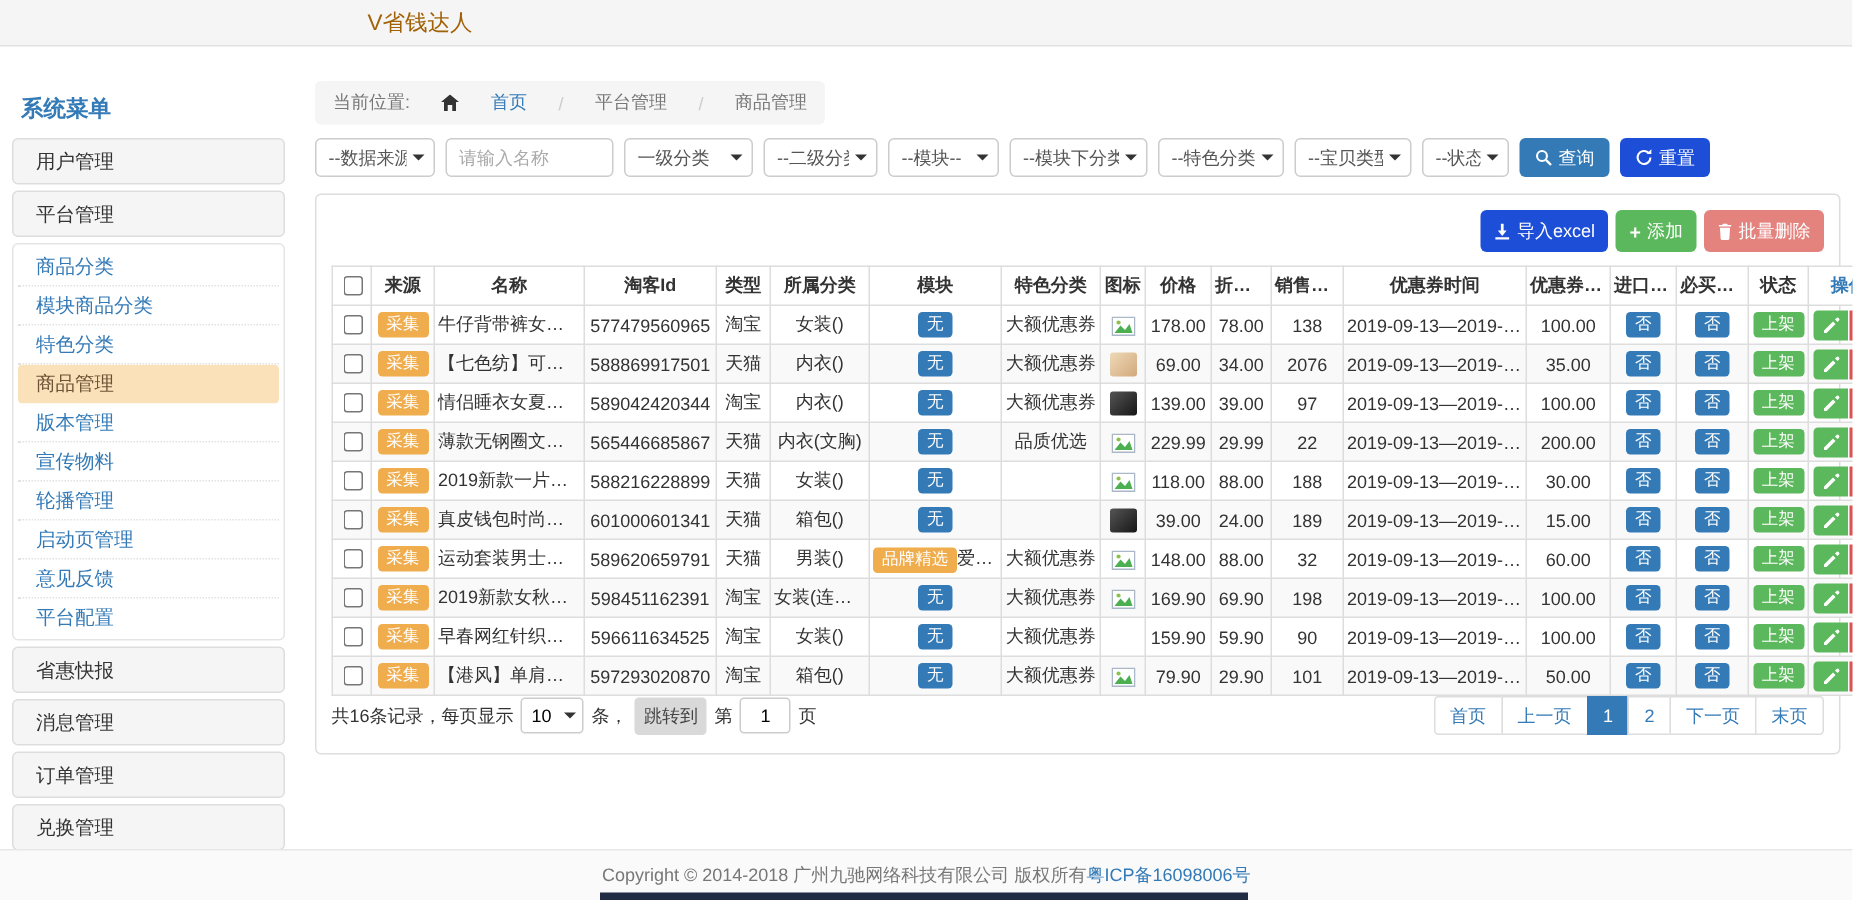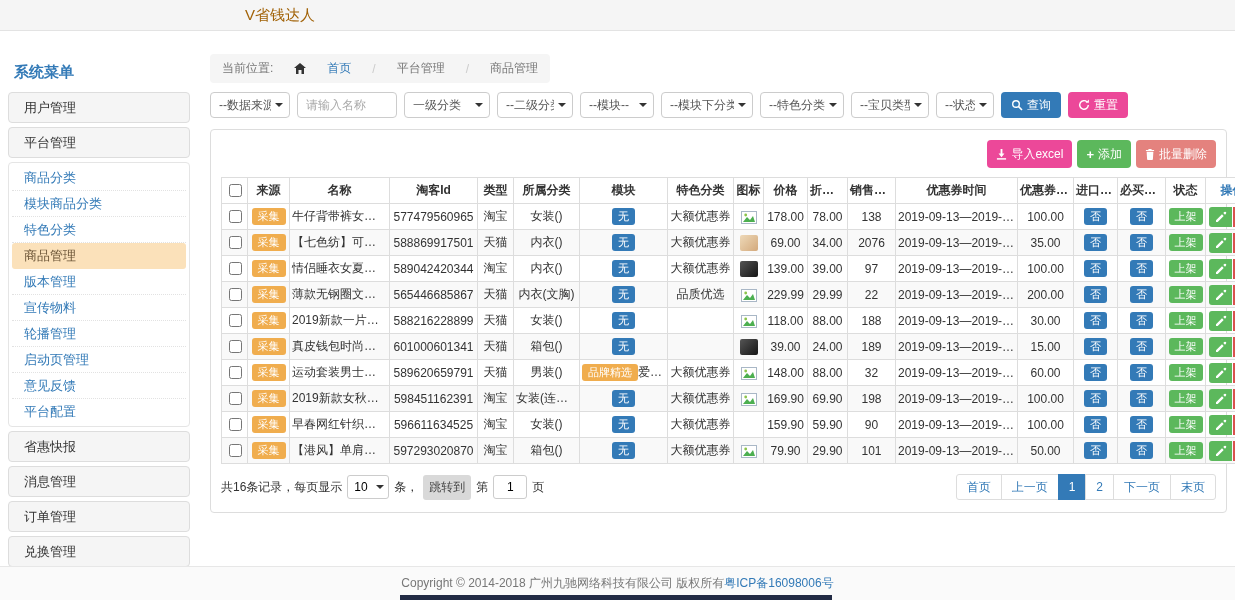--- a/index.html
+++ b/index.html
@@ -43,21 +43,21 @@
                    border-right:4px solid transparent;border-top:4px solid #333;pointer-events:none}
   select.ctrl{appearance:none;-webkit-appearance:none;border:1px solid #ccc;border-radius:4px;height:26px;
               padding:0 18px 0 8px;font-size:12px;color:#555;background:#fff;font-family:inherit}
   input.ctrl{border:1px solid #ccc;border-radius:4px;height:26px;padding:0 8px;font-size:12px;color:#555;font-family:inherit}
   input.ctrl::placeholder{color:#aaa}
 
   .btn{border:none;border-radius:4px;height:26px;padding:0 10px;font-size:12px;color:#fff;
        display:inline-flex;align-items:center;gap:4px;cursor:pointer;font-family:inherit;line-height:1}
   .btn .ic{display:inline-flex;align-items:center}
   .btn-primary{background:#337ab7}
-  .btn-info{background:#ec4899}
+  .btn-info{background:#1d4ed8}
   .btn-success{background:#5cb85c}
   .btn-danger-light{background:#e4827e}
   .btn-sm{height:24px;padding:14px 9px}
 
   
   .panel{border:1px solid #ddd;border-radius:4px;margin-top:11px;padding:10px 10px 12px 10px;background:#fff}
   .toolbar{display:flex;justify-content:flex-end;gap:5px}
   table{border-collapse:collapse;width:100%;margin-top:9px;table-layout:fixed;font-size:12px}
   th,td{border:1px solid #ddd;height:26px;text-align:center;padding:1px 2px;overflow:hidden;
         white-space:nowrap;text-overflow:ellipsis;color:#333}
@@ -71,21 +71,21 @@
   .thumb{display:inline-block;width:18px;height:16px;border-radius:2px;vertical-align:middle}
   .thumb.tan{background:linear-gradient(135deg,#eed9b8,#d3a97c)}
   .thumb.dark{background:linear-gradient(135deg,#555,#161616)}
   .ic-wrap{display:inline-flex;vertical-align:middle}
   .op-group{display:inline-flex}
   .op-btn{display:inline-flex;align-items:center;justify-content:center;width:23px;height:20px;border:none;cursor:pointer;padding:0}
   .op-edit{background:#5cb85c;border-radius:3px 0 0 3px;margin-right:1px}
   .op-del{background:#d9534f;border-radius:0 3px 3px 0}
 
   
-  .pager{display:flex;justify-content:space-between;align-items:center;margin-top:10px;font-size:12px;color:#333}
+  .pager{display:flex;justify-content:space-between;align-items:center;margin-top:0;font-size:12px;color:#333}
   .pager-left{display:flex;align-items:center;gap:5px}
   .per-page-wrap{position:relative;display:inline-block}
   .per-page-wrap::after{content:"";position:absolute;right:5px;top:10px;border-left:4px solid transparent;
                         border-right:4px solid transparent;border-top:4px solid #333;pointer-events:none}
   select.per-page{appearance:none;-webkit-appearance:none;width:42px;height:24px;border:1px solid #ccc;border-radius:3px;
                   padding:0 14px 0 6px;font-size:12px;background:#fff;font-family:inherit}
   .jump-btn{background:#d9d9d9;border-radius:3px;padding:4px 6px;cursor:pointer;color:#444}
   input.page-input{width:34px;height:24px;border:1px solid #ccc;border-radius:3px;text-align:center;font-size:12px;font-family:inherit}
   .pages{display:flex}
   .page-btn{border:1px solid #ddd;background:#fff;color:#337ab7;padding:5px 10px;font-size:12px;cursor:pointer;
@@ -142,21 +142,21 @@
       </span>
       <span class="crumb-home">首页</span>
       <span class="sep">/</span>
       <span class="crumb">平台管理</span>
       <span class="sep">/</span>
       <span class="crumb">商品管理</span>
     </div>
 
     <div class="filters" id="filter-bar">
         <span class="sel-wrap"><select class="ctrl" style="width: 80px;"><option>--数据来源--</option></select></span>
-        <input class="ctrl" placeholder="请输入名称" style="width: 100px;">
+        <input class="ctrl" placeholder="请输入名称" style="width: 112px;">
         <span class="sel-wrap"><select class="ctrl" style="width: 86px;"><option>一级分类</option></select></span>
         <span class="sel-wrap"><select class="ctrl" style="width: 76px;"><option>--二级分类--</option></select></span>
         <span class="sel-wrap"><select class="ctrl" style="width: 74px;"><option>--模块--</option></select></span>
         <span class="sel-wrap"><select class="ctrl" style="width: 92px;"><option>--模块下分类--</option></select></span>
         <span class="sel-wrap"><select class="ctrl" style="width: 84px;"><option>--特色分类--</option></select></span>
         <span class="sel-wrap"><select class="ctrl" style="width: 78px;"><option>--宝贝类型--</option></select></span>
         <span class="sel-wrap"><select class="ctrl" style="width: 58px;"><option>--状态--</option></select></span>
         <button class="btn btn-primary">
           <span class="ic">
             <svg width="12" height="12" viewBox="0 0 12 12">

